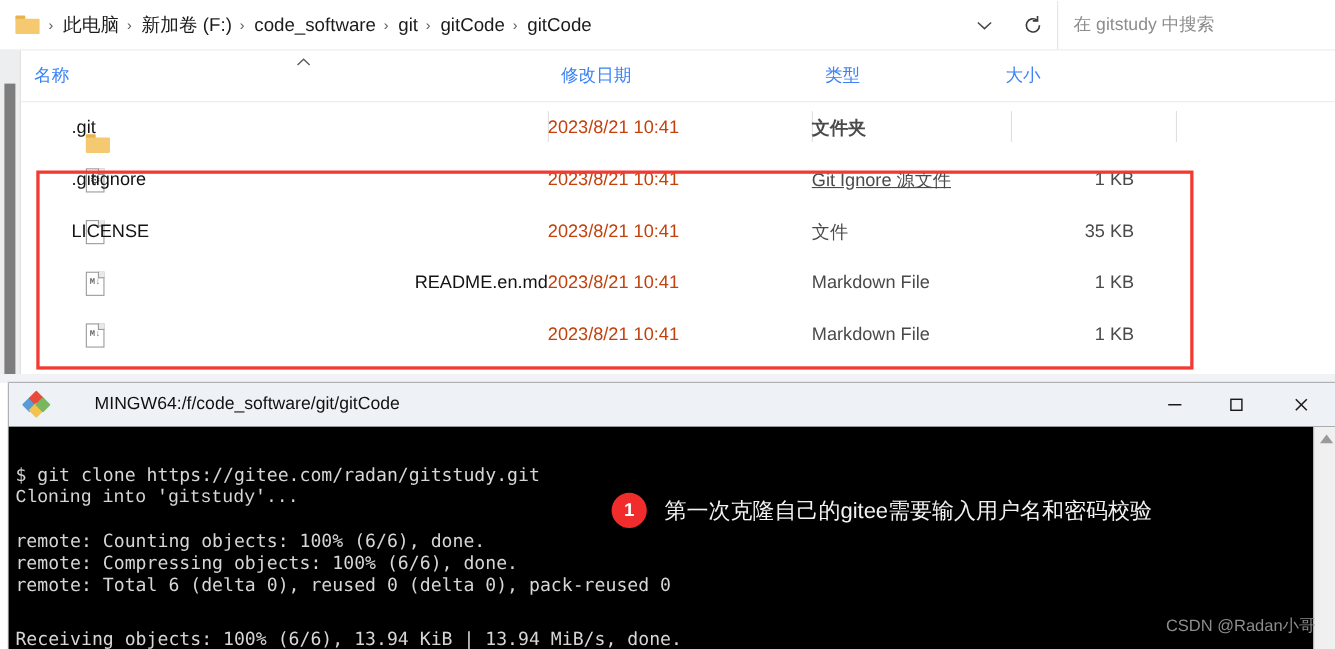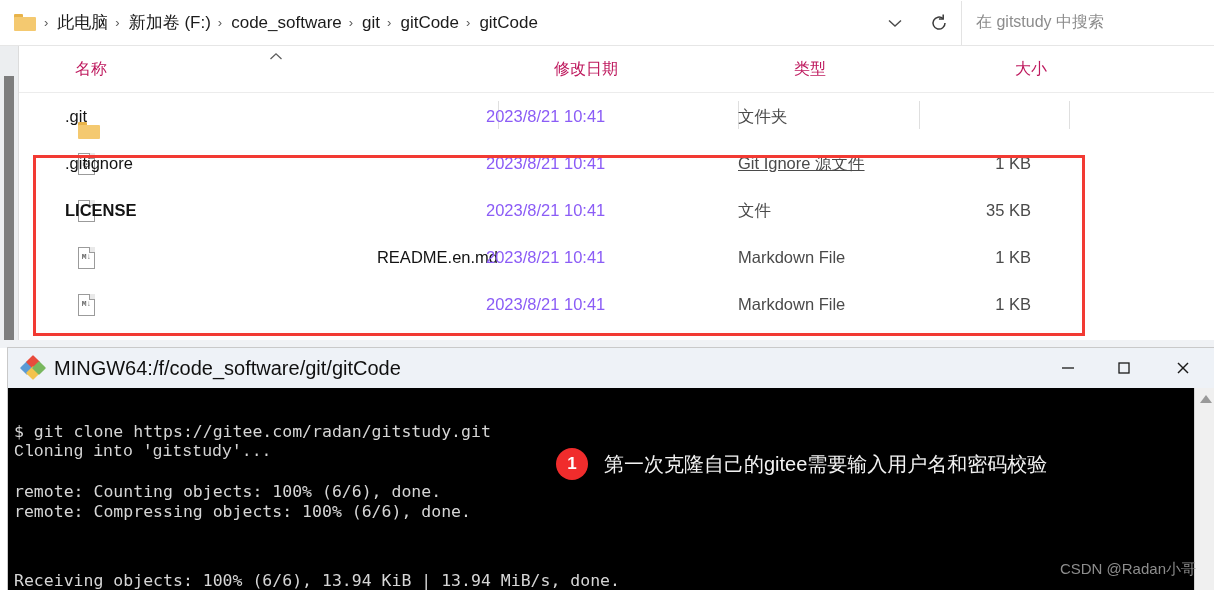--- a/index.html
+++ b/index.html
@@ -36,33 +36,33 @@
     padding-left:14px;box-sizing:border-box;
   }
   .searchbox span{font-size:16px;color:#8c8c8c;}
   .abline{position:absolute;left:0;top:45px;width:1214px;height:1px;background:#e6e6e6;}
   .lr-track{position:absolute;left:0;top:46px;width:18px;height:302px;background:#eceef0;}
   .lr-thumb{position:absolute;left:4px;top:76px;width:10px;height:266px;background:#7d7d7d;}
   .railedge{position:absolute;left:18px;top:46px;width:1px;height:302px;background:#dcdcdc;}
 
   
   .hdr{position:absolute;left:19px;top:46px;width:1195px;height:46px;background:#ffffff;}
-  .hcell{position:absolute;top:0;height:46px;display:flex;align-items:center;font-size:16px;color:#be185d;padding-left:44px;}
+  .hcell{position:absolute;top:0;height:46px;display:flex;align-items:center;font-size:16px;color:#3b82f6;}
   .hcell .lbl{padding-left:12px;}
   .hdiv{position:absolute;top:55px;width:1px;height:28px;background:#dfdfdf;}
   .sortcaret{position:absolute;left:269px;top:52px;width:14px;height:10px;color:#5d5d5d;font-size:13px;line-height:10px;}
   .hdrline{position:absolute;left:19px;top:92px;width:1195px;height:1px;background:#ececec;}
 
   
   .rows{position:absolute;left:19px;top:93px;width:1195px;height:255px;}
   .row{position:absolute;left:0;width:1195px;height:47px;}
   .cell{position:absolute;top:0;height:47px;display:flex;align-items:center;font-size:16.5px;color:#1c1c1c;}
   .c-name{left:0;}
   .c-name .txt{padding-left:46px;color:#131313;}
-  .c-date{left:467px;color:#8b5cf6;}
+  .c-date{left:479px;color:#c2410c;}
   .c-type{left:719px;color:#4a4a4a;}
   .c-size{left:900px;width:112px;justify-content:flex-end;color:#4a4a4a;}
   .ricon{position:absolute;left:59px;top:13px;width:20px;height:22px;}
 
   .i-folder{position:relative;width:22px;height:17px;top:16px;}
   .i-folder .tab{position:absolute;left:0;top:0;width:9px;height:4px;background:#e8b34a;border-radius:1px 1px 0 0;}
   .i-folder .body{position:absolute;left:0;top:3px;width:22px;height:14px;background:#f4c970;border-radius:1px;}
 
   .i-doc{position:relative;width:17px;height:22px;}
   .i-doc .pg{position:absolute;left:0;top:0;width:17px;height:22px;background:#ffffff;border:1px solid #9b9b9b;box-sizing:border-box;}
@@ -79,21 +79,21 @@
         box-shadow:0 0 0 1px #c9c9c9;}
   .term-title{
     position:absolute;left:0;top:0;width:1206px;height:40px;background:#eef2f7;display:flex;align-items:center;
   }
   .gitbash-ico{position:relative;width:22px;height:22px;margin-left:14px;margin-right:10px;flex:0 0 auto;}
   .gb{position:absolute;width:10px;height:10px;transform:rotate(45deg);border-radius:1px;}
   .gb1{left:0px;top:6px;background:#5b9bd5;}
   .gb2{left:6px;top:0px;background:#e84b3c;}
   .gb3{left:6px;top:11px;background:#f3c34d;}
   .gb4{left:12px;top:6px;background:#78b75e;}
-  .term-title .t{font-size:20px;color:#101010;}
+  .term-title .t{font-size:16px;color:#101010;margin-left:32px;}
   .winbtns{position:absolute;right:0;top:0;height:40px;display:flex;}
   .wb{width:56px;height:40px;display:flex;align-items:center;justify-content:center;color:#1a1a1a;}
   .wb.close{width:62px;}
 
   .term-body{position:absolute;left:0;top:40px;width:1206px;height:202px;background:#000000;overflow:hidden;}
   .tline{
     position:absolute;left:6px;white-space:pre;
     font-family:"DejaVu Sans Mono","Liberation Mono",monospace;
     font-size:16.5px;line-height:20px;color:#d6d6d6;letter-spacing:0px;
   }
@@ -169,21 +169,21 @@
     <div class="hdr">
       <div class="hcell" style="left:0;width:479px;">
         <span class="lbl">名称</span>
       </div>
       <div class="hcell" style="left:479px;width:240px;">
         <span class="lbl">修改日期</span>
       </div>
       <div class="hcell" style="left:719px;width:181px;">
         <span class="lbl">类型</span>
       </div>
-      <div class="hcell" style="left:940px;width:150px;align-items:center;">
+      <div class="hcell" style="left:883px;width:150px;align-items:center;">
         <span class="lbl">大小</span>
       </div>
       <div class="hdiv" style="left:479px;"></div>
       <div class="hdiv" style="left:719px;"></div>
       <div class="hdiv" style="left:900px;"></div>
       <div class="hdiv" style="left:1050px;"></div>
     </div>
     <div class="sortcaret">
       <svg width="14" height="9" viewBox="0 0 14 9">
           <polyline points="1.5,7 7,1.8 12.5,7" fill="none" stroke="#5d5d5d" stroke-width="1.3"></polyline>
@@ -197,21 +197,21 @@
         <div class="ricon">
           <div class="i-folder">
               <div class="tab"></div>
               <div class="body"></div>
             </div>
         </div>
         <div class="cell c-name" style="width:479px;">
             <span class="txt">.git</span>
           </div>
         <div class="cell c-date" style="width:240px;">2023/8/21 10:41</div>
-        <div class="cell c-type" style="width:181px;">文件夹</div>
+        <div class="cell c-type" style="width:181px;font-weight:bold;">文件夹</div>
         <div class="cell c-size"></div>
       </div>
 
       <div class="row" style="top:47px;">
         <div class="ricon">
           <div class="i-doc">
               <div class="pg"></div>
               <div class="fold"></div>
               <div class="gear">⚙</div>
             </div>
@@ -224,21 +224,21 @@
         <div class="cell c-size">1 KB</div>
       </div>
 
       <div class="row" style="top:94px;">
         <div class="ricon">
           <div class="i-doc">
               <div class="pg"></div>
               <div class="fold"></div>
             </div>
         </div>
-        <div class="cell c-name" style="width:479px;font-weight:bold;">
+        <div class="cell c-name" style="width:479px;">
             <span class="txt">LICENSE</span>
           </div>
         <div class="cell c-date" style="width:240px;">2023/8/21 10:41</div>
         <div class="cell c-type" style="width:181px;">文件</div>
         <div class="cell c-size">35 KB</div>
       </div>
 
       <div class="row" style="top:141px;">
         <div class="ricon">
           <div class="i-doc">
@@ -303,20 +303,21 @@
             </svg>
         </div>
       </div>
     </div>
 
     <div class="term-body">
       <div class="tline" style="top:34px;">$ git clone https://gitee.com/radan/gitstudy.git</div>
       <div class="tline" style="top:54px;font-family:Liberation Mono, monospace;">Cloning into 'gitstudy'...</div>
       <div class="tline" style="top:94px;">remote: Counting objects: 100% (6/6), done.</div>
       <div class="tline" style="top:114px;">remote: Compressing objects: 100% (6/6), done.</div>
+      <div class="tline" style="top:134px;">remote: Total 6 (delta 0), reused 0 (delta 0), pack-reused 0</div>
       <div class="tline" style="top:154px;margin-top:29px;">Receiving objects: 100% (6/6), 13.94 KiB | 13.94 MiB/s, done.</div>
     </div>
 
     <div class="t-scroll">
       <div class="t-arrow"></div>
     </div>
   </div>
 
   <div class="annot">
     <div class="badge">1</div>

